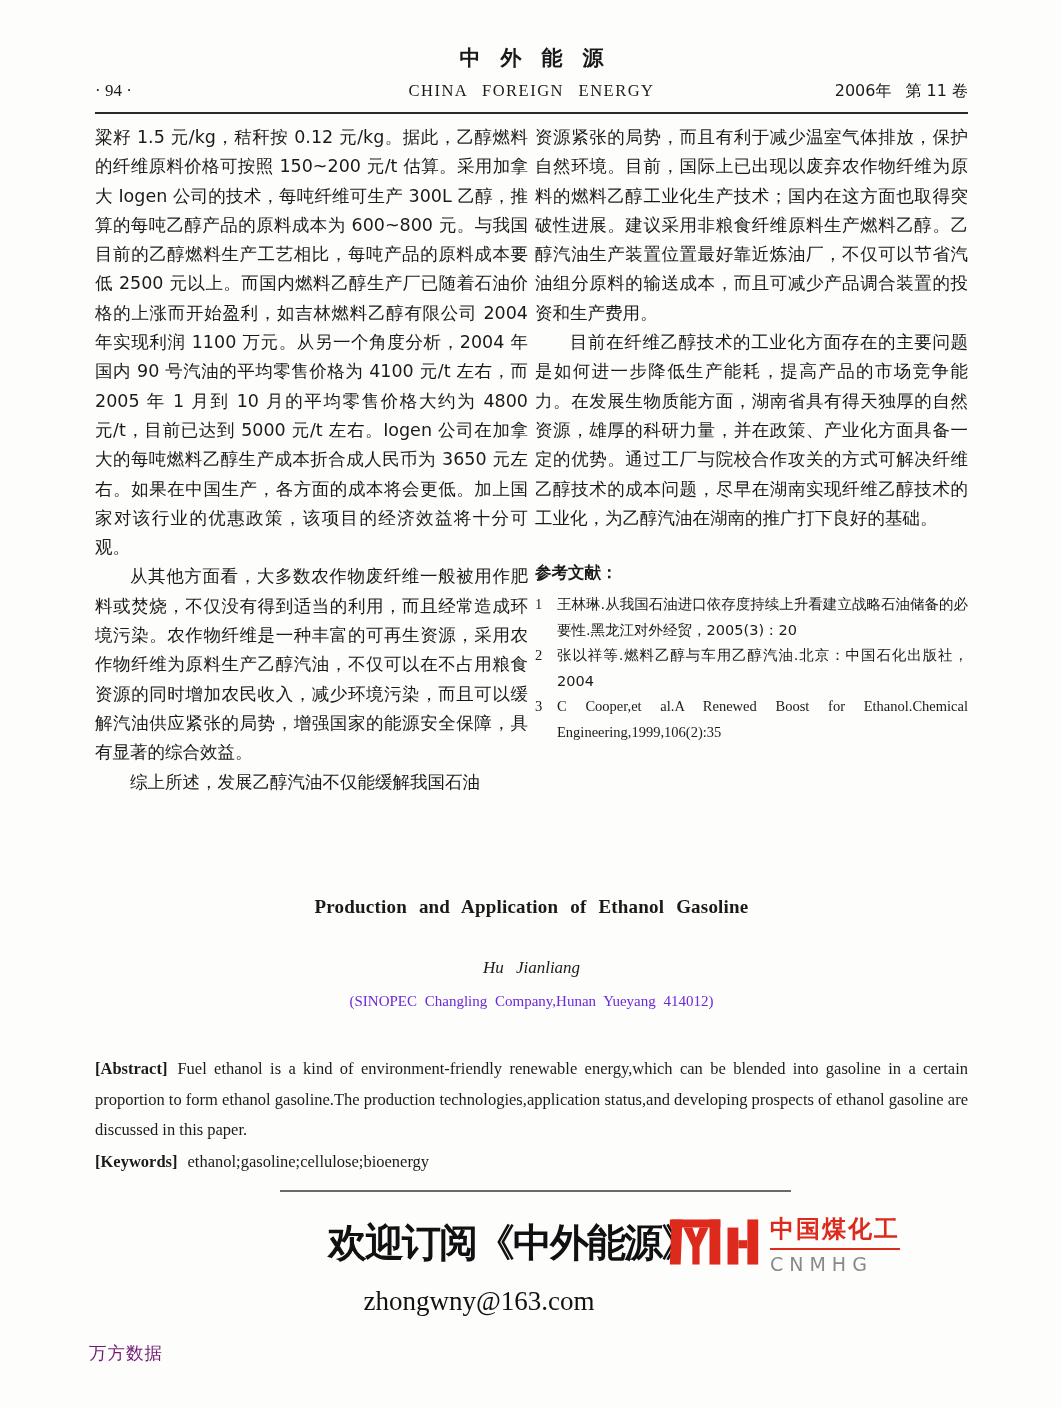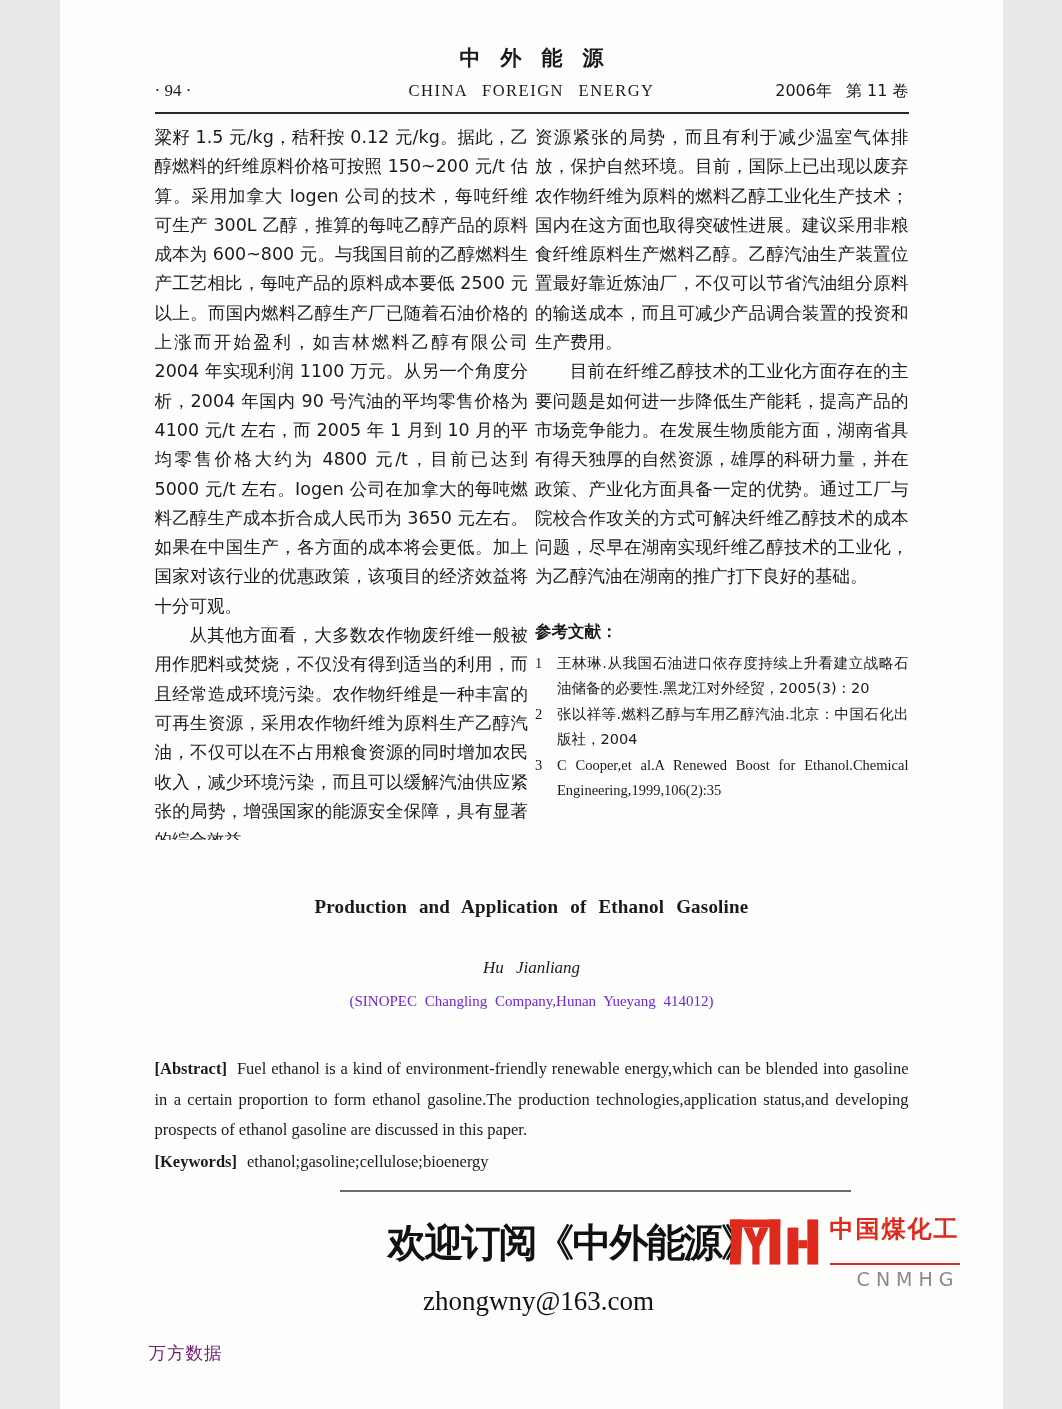--- a/index.html
+++ b/index.html
@@ -1,19 +1,19 @@
 <!DOCTYPE html>
 <html><head>
 <meta charset="utf-8">
 <style>
   * { margin: 0; padding: 0; box-sizing: border-box; }
   html, body { background: #e8e8e8; }
   .page {
     position: relative;
-    width: 943px;
+    width: 1062px;
     height: 1409px;
     margin: 0 auto;
     background: #fdfdfc;
     color: #1a1a1a;
     font-family: "DejaVu Sans", sans-serif;
     overflow: hidden;
   }
   .content { padding: 0 94px 0 95px; }
 
   
@@ -90,23 +90,23 @@
   .ft-subscribe {
     position: absolute; left: 328px; top: 1216px;
     font-size: 39px; font-weight: bold; letter-spacing: -2px; color: #111;
     white-space: nowrap;
   }
   .ft-logo { position: absolute; left: 668px; top: 1213px; display: flex; align-items: flex-start; gap: 10px; }
   .ft-logo svg { display: block; }
   .ft-logo-texts { display: flex; flex-direction: column; }
   .ft-logo-cn {
     font-size: 24px; font-weight: bold; letter-spacing: 2px;
-    color: #dd2a1c; border-bottom: 2.5px solid #dd2a1c; padding-bottom: 18px;
+    color: #dd2a1c; border-bottom: 2.5px solid #dd2a1c; padding-bottom: 3px;
   }
-  .ft-logo-en { margin-top: 3px; font-size: 19px; letter-spacing: 6px; color: #8a8a8a; text-align: right; }
+  .ft-logo-en { margin-top: 3px; font-size: 19px; letter-spacing: 6px; color: #8a8a8a; }
   .ft-email {
     position: absolute; left: 304px; top: 1286px; width: 350px;
     text-align: center; font-family: "Liberation Serif", serif; font-size: 27px; color: #111;
   }
   .ft-watermark { position: absolute; left: 89px; top: 1341px; font-size: 17.5px; color: #701a75; letter-spacing: 1px; }
 </style>
 </head>
 <body>
 
 <div class="page">
@@ -118,20 +118,21 @@
         <span class="hdr-page-no">· 94 ·</span>
         <span class="hdr-title-en">CHINA FOREIGN ENERGY</span>
         <span class="hdr-issue"><span>2006年</span><span class="vol">第 11 卷</span></span>
       </div>
     </div>
 
     <div class="cols">
       <div class="col">
         <p class="body-p">粱籽 1.5 元/kg，秸秆按 0.12 元/kg。据此，乙醇燃料的纤维原料价格可按照 150~200 元/t 估算。采用加拿大 Iogen 公司的技术，每吨纤维可生产 300L 乙醇，推算的每吨乙醇产品的原料成本为 600~800 元。与我国目前的乙醇燃料生产工艺相比，每吨产品的原料成本要低 2500 元以上。而国内燃料乙醇生产厂已随着石油价格的上涨而开始盈利，如吉林燃料乙醇有限公司 2004 年实现利润 1100 万元。从另一个角度分析，2004 年国内 90 号汽油的平均零售价格为 4100 元/t 左右，而 2005 年 1 月到 10 月的平均零售价格大约为 4800 元/t，目前已达到 5000 元/t 左右。Iogen 公司在加拿大的每吨燃料乙醇生产成本折合成人民币为 3650 元左右。如果在中国生产，各方面的成本将会更低。加上国家对该行业的优惠政策，该项目的经济效益将十分可观。</p>
         <p class="body-p indent">从其他方面看，大多数农作物废纤维一般被用作肥料或焚烧，不仅没有得到适当的利用，而且经常造成环境污染。农作物纤维是一种丰富的可再生资源，采用农作物纤维为原料生产乙醇汽油，不仅可以在不占用粮食资源的同时增加农民收入，减少环境污染，而且可以缓解汽油供应紧张的局势，增强国家的能源安全保障，具有显著的综合效益。</p>
+        <p class="body-p indent">综上所述，发展乙醇汽油不仅能缓解我国石油</p>
       </div>
 
       <div class="col">
         <p class="body-p">资源紧张的局势，而且有利于减少温室气体排放，保护自然环境。目前，国际上已出现以废弃农作物纤维为原料的燃料乙醇工业化生产技术；国内在这方面也取得突破性进展。建议采用非粮食纤维原料生产燃料乙醇。乙醇汽油生产装置位置最好靠近炼油厂，不仅可以节省汽油组分原料的输送成本，而且可减少产品调合装置的投资和生产费用。</p>
         <p class="body-p indent">目前在纤维乙醇技术的工业化方面存在的主要问题是如何进一步降低生产能耗，提高产品的市场竞争能力。在发展生物质能方面，湖南省具有得天独厚的自然资源，雄厚的科研力量，并在政策、产业化方面具备一定的优势。通过工厂与院校合作攻关的方式可解决纤维乙醇技术的成本问题，尽早在湖南实现纤维乙醇技术的工业化，为乙醇汽油在湖南的推广打下良好的基础。</p>
         <div class="refs-heading">参考文献：</div>
         <div class="refs">
           <div class="ref-item">
             <span class="ref-num">1</span>
             <span class="ref-text">王林琳.从我国石油进口依存度持续上升看建立战略石油储备的必要性.黑龙江对外经贸，2005(3)：20</span>

